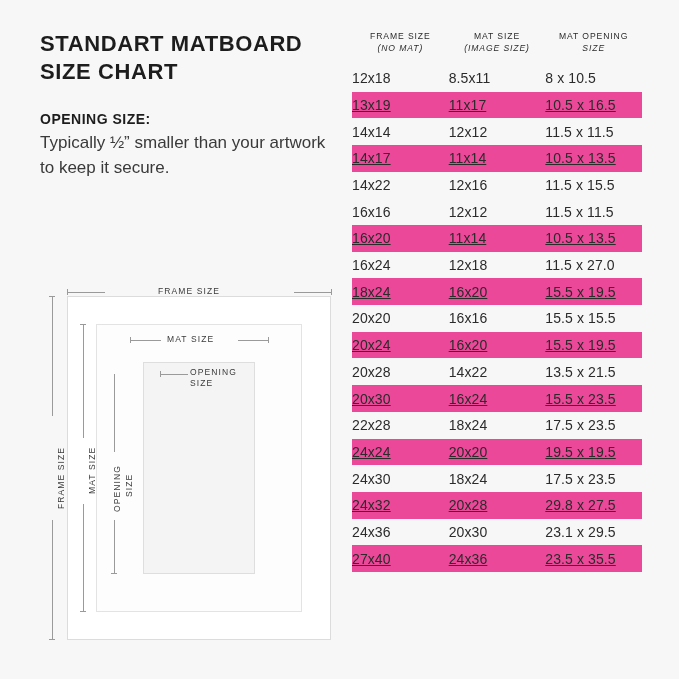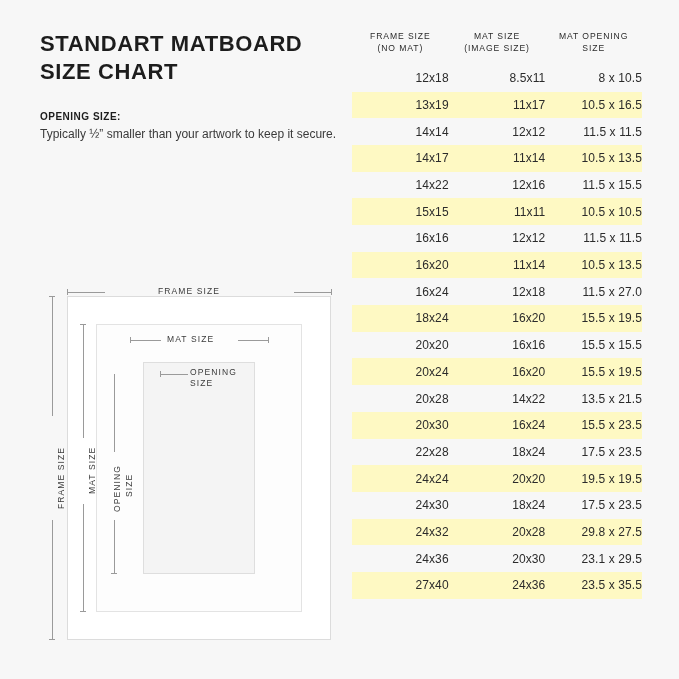--- a/index.html
+++ b/index.html
@@ -34,29 +34,29 @@
     letter-spacing: 0.6px;
     line-height: 1.25;
     color: #1d1d1d;
     margin: 0 0 26px 0;
     text-transform: uppercase;
   }
   .block {
     margin-bottom: 18px;
   }
   .block-head {
-    font-size: 10px;
+    font-size: 14px;
     font-weight: bold;
     letter-spacing: 0.5px;
     color: #1d1d1d;
     margin-bottom: 4px;
     text-transform: uppercase;
   }
   .block-body {
-    font-size: 12px;
+    font-size: 17px;
     line-height: 1.45;
     color: #3a3a3a;
   }
 
   
   .diagram {
     position: absolute;
     left: 40px;
     top: 282px;
     width: 292px;
@@ -160,33 +160,35 @@
     text-align: center;
     font-size: 8.6px;
     letter-spacing: 0.9px;
     color: #2b2b2b;
     line-height: 1.45;
     text-transform: uppercase;
   }
   .th .sub {
     display: block;
     font-weight: normal;
+    font-style: italic;
   }
   .row {
     display: flex;
     height: 26.7px;
     align-items: center;
   }
   .row.alt {
-    background: #fef9c3;
+    background: #ec4899;
+    text-decoration: underline;
   }
   .td {
     flex: 1;
-    text-align: right;
-    font-size: 12px;
+    text-align: left;
+    font-size: 14px;
     color: #2b2b2b;
     letter-spacing: 0.1px;
   }
 </style>
 </head>
 <body>
 
 <div class="page">
 
   <div class="left">
@@ -277,25 +279,20 @@
     <div class="row alt">
       <div class="td">14x17</div>
       <div class="td">11x14</div>
       <div class="td">10.5 x 13.5</div>
     </div>
     <div class="row">
       <div class="td">14x22</div>
       <div class="td">12x16</div>
       <div class="td">11.5 x 15.5</div>
     </div>
-    <div class="row alt">
-      <div class="td">15x15</div>
-      <div class="td">11x11</div>
-      <div class="td">10.5 x 10.5</div>
-    </div>
     <div class="row">
       <div class="td">16x16</div>
       <div class="td">12x12</div>
       <div class="td">11.5 x 11.5</div>
     </div>
     <div class="row alt">
       <div class="td">16x20</div>
       <div class="td">11x14</div>
       <div class="td">10.5 x 13.5</div>
     </div>

